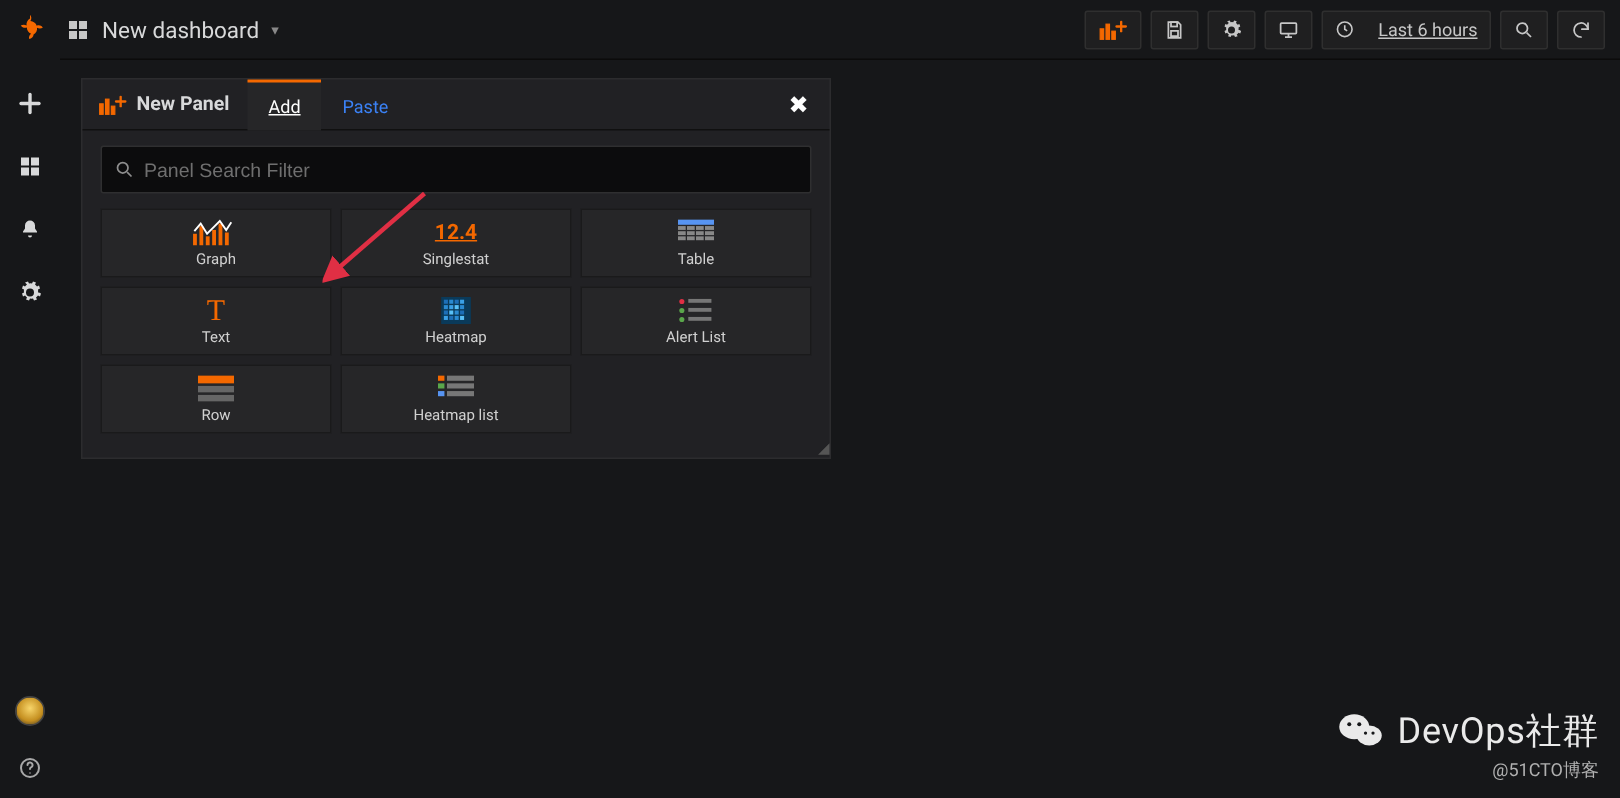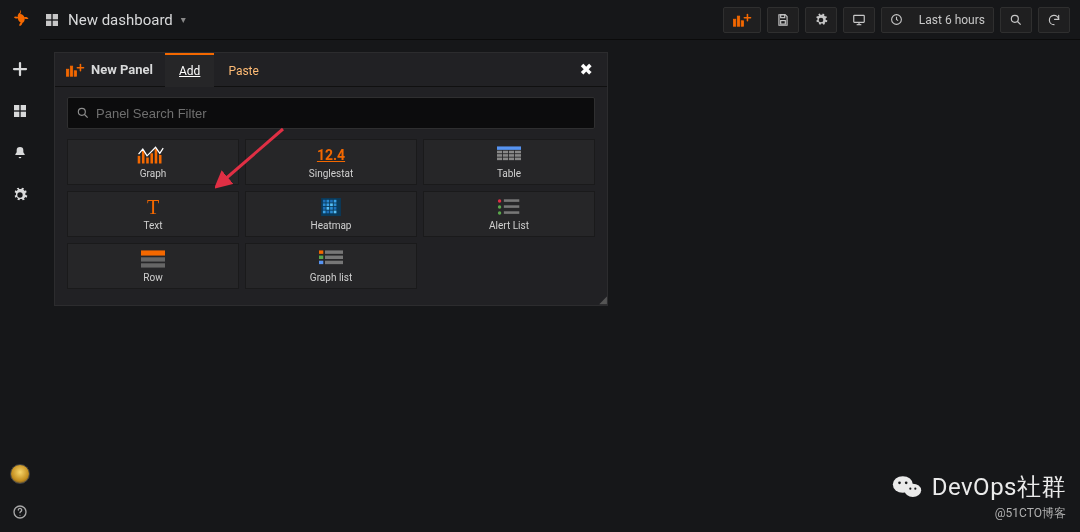--- a/index.html
+++ b/index.html
@@ -15,30 +15,30 @@
 
   .main { flex: 1; display: flex; flex-direction: column; background: #161719; position: relative; }
 
   .topbar { height: 40px; background: #161719; display: flex; align-items: center; padding: 0 10px 0 4px; border-bottom: 1px solid #0b0b0b; }
   .topbar .dash-title { display: flex; align-items: center; gap: 8px; cursor: pointer; font-size: 15px; color: #d8d9da; }
   .topbar .dash-title .grid-ico { color: #c7c7c7; }
   .topbar .dash-title .caret { color: #888; font-size: 10px; }
   .topbar .tb-actions { margin-left: auto; display: flex; align-items: center; gap: 6px; }
   .tb-btn { height: 26px; min-width: 30px; padding: 0 8px; background: #1f1f20; border: 1px solid #2f2f2f; color: #c7c7c7; display: inline-flex; align-items: center; justify-content: center; border-radius: 2px; font-size: 12px; cursor: pointer; }
   .tb-btn .addpanel-ico svg { stroke: #f46800; fill: #f46800; }
-  .tb-btn.timerange { gap: 16px; }
+  .tb-btn.timerange { gap: 16px; text-decoration: underline; }
 
   .content { position: relative; padding: 12px 14px; }
 
-  .add-panel-box { width: 554px; background: #212124; border: 1px solid #2c2c2e; display: flex; flex-direction: column; position: relative; }
+  .add-panel-box { width: 500px; background: #212124; border: 1px solid #2c2c2e; display: flex; flex-direction: column; position: relative; }
   .ap-header { display: flex; align-items: center; height: 34px; position: relative; border-bottom: 1px solid #101010; }
   .ap-header .np-label { display: flex; align-items: center; gap: 6px; font-size: 13px; font-weight: 700; color: #d8d9da; padding: 0 12px 0 10px; height: 100%; }
   .np-label .np-ico svg { stroke: #f46800; fill: #f46800; }
   .ap-tabs { display: flex; align-items: stretch; height: 34px; }
-  .ap-tab { padding: 0 14px; font-size: 12px; color: #fdba74; display: flex; align-items: center; cursor: pointer; border-top: 2px solid transparent; }
+  .ap-tab { padding: 0 14px; font-size: 12px; color: #3b82f6; display: flex; align-items: center; cursor: pointer; border-top: 2px solid transparent; }
   .ap-tab.active { color: #fff; border-top: 2px solid #f46800; background: #262628; text-decoration: underline; }
   .ap-close { margin-left: auto; padding: 0 14px; height: 34px; display: flex; align-items: center; color: #fff; font-size: 16px; cursor: pointer; }
 
   .ap-body { padding: 10px 12px 16px 12px; }
   .ap-search { display: flex; align-items: center; background: #0c0c0d; border: 1px solid #2f2f30; height: 32px; padding: 0 8px; border-radius: 2px; }
   .ap-search .search-ico { color: #8e8e8e; margin-right: 6px; display: flex; }
   .ap-search input { flex: 1; background: transparent; border: none; outline: none; color: #d8d9da; font-size: 13px; }
   .ap-search input::placeholder { color: #6f6f6f; }
 
   .panel-grid { margin-top: 10px; display: grid; grid-template-columns: repeat(3, 1fr); gap: 6px; }
@@ -346,21 +346,21 @@
                 <g>
                     <rect x="0" y="6" width="5" height="4" fill="#5aa64b"></rect>
                     <rect x="7" y="6" width="21" height="4" fill="#777"></rect>
                   </g>
                 <g>
                     <rect x="0" y="12" width="5" height="4" fill="#5794f2"></rect>
                     <rect x="7" y="12" width="21" height="4" fill="#777"></rect>
                   </g>
               </svg>
             </div>
-            <div class="tile-label">Graph list</div>
+            <div class="tile-label">Heatmap list</div>
           </div>
 
         </div>
       </div>
 
       <svg class="arrow-overlay" viewBox="0 0 80 70">
         <defs>
             <marker id="ah" markerWidth="8" markerHeight="8" refX="2" refY="3" orient="auto">
               <path d="M0,0 L6,3 L0,6 Z" fill="#e02f44"></path>
             </marker>

